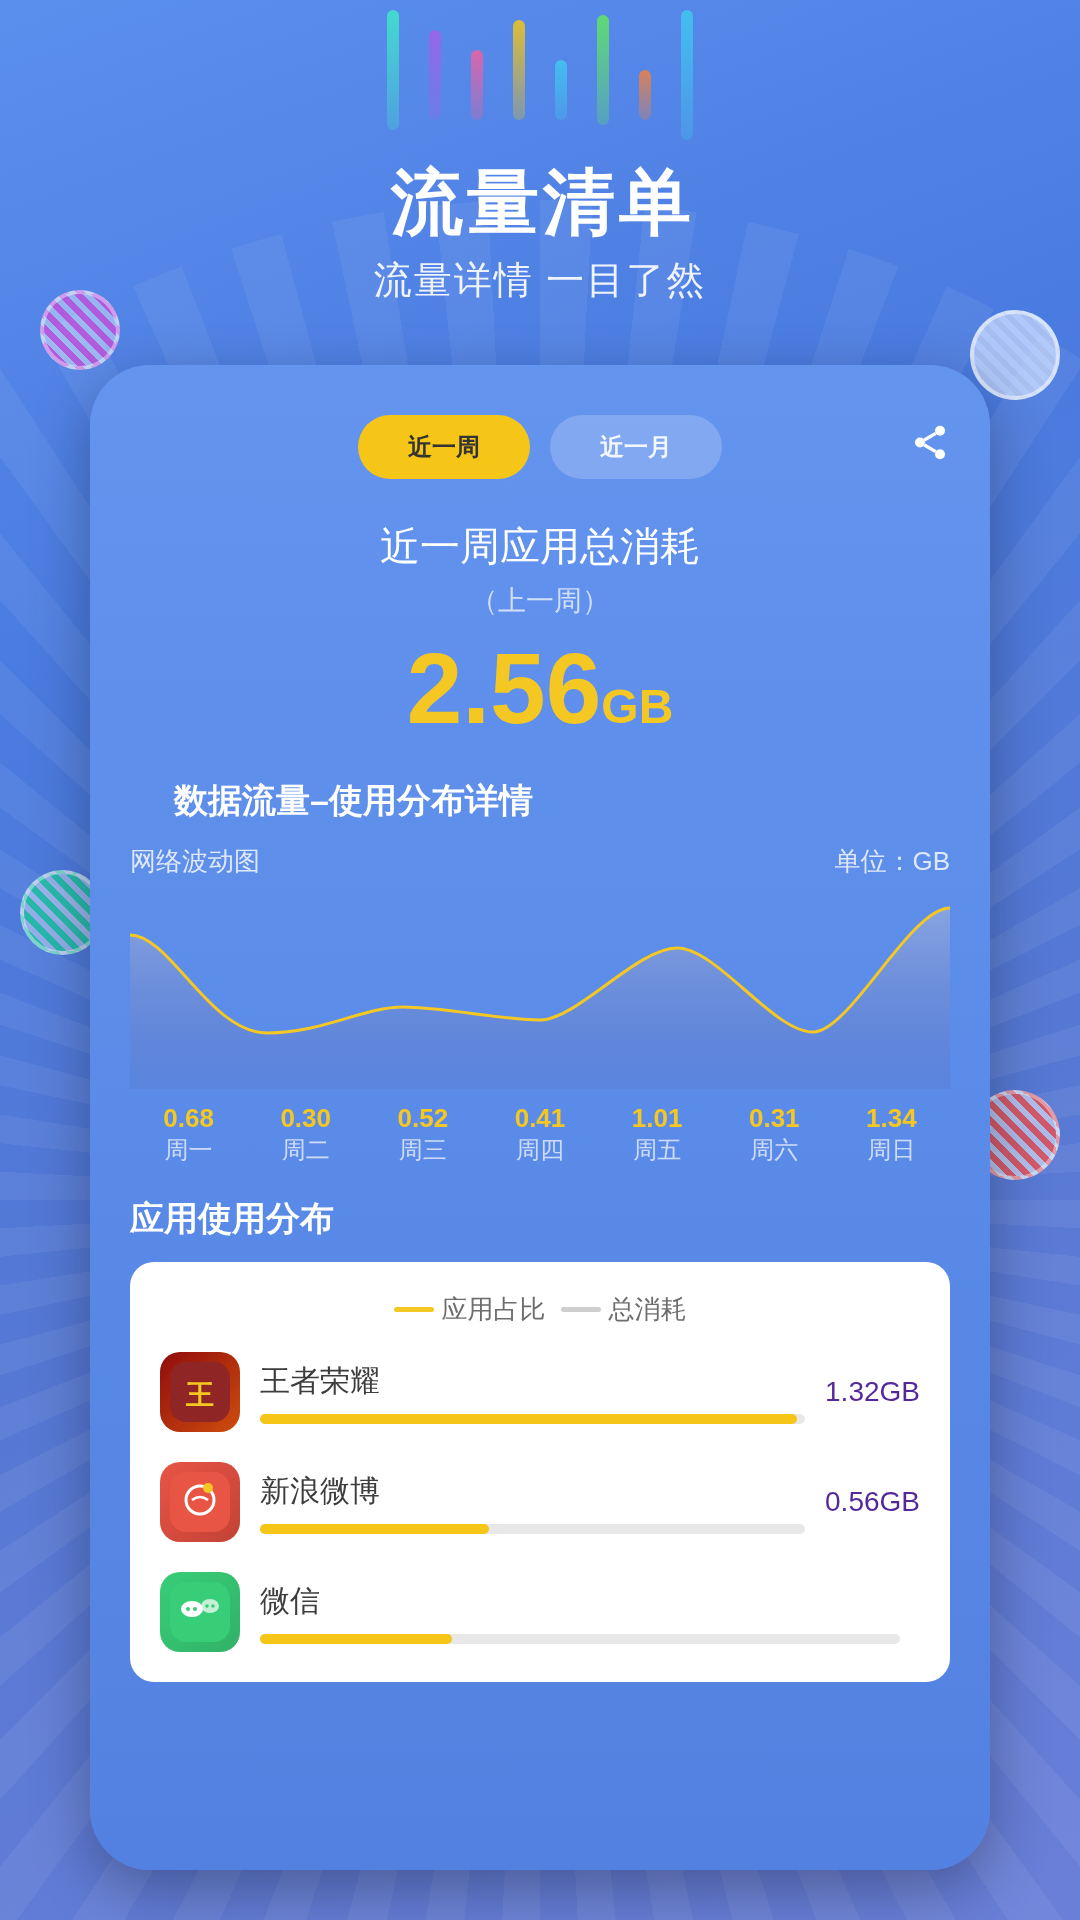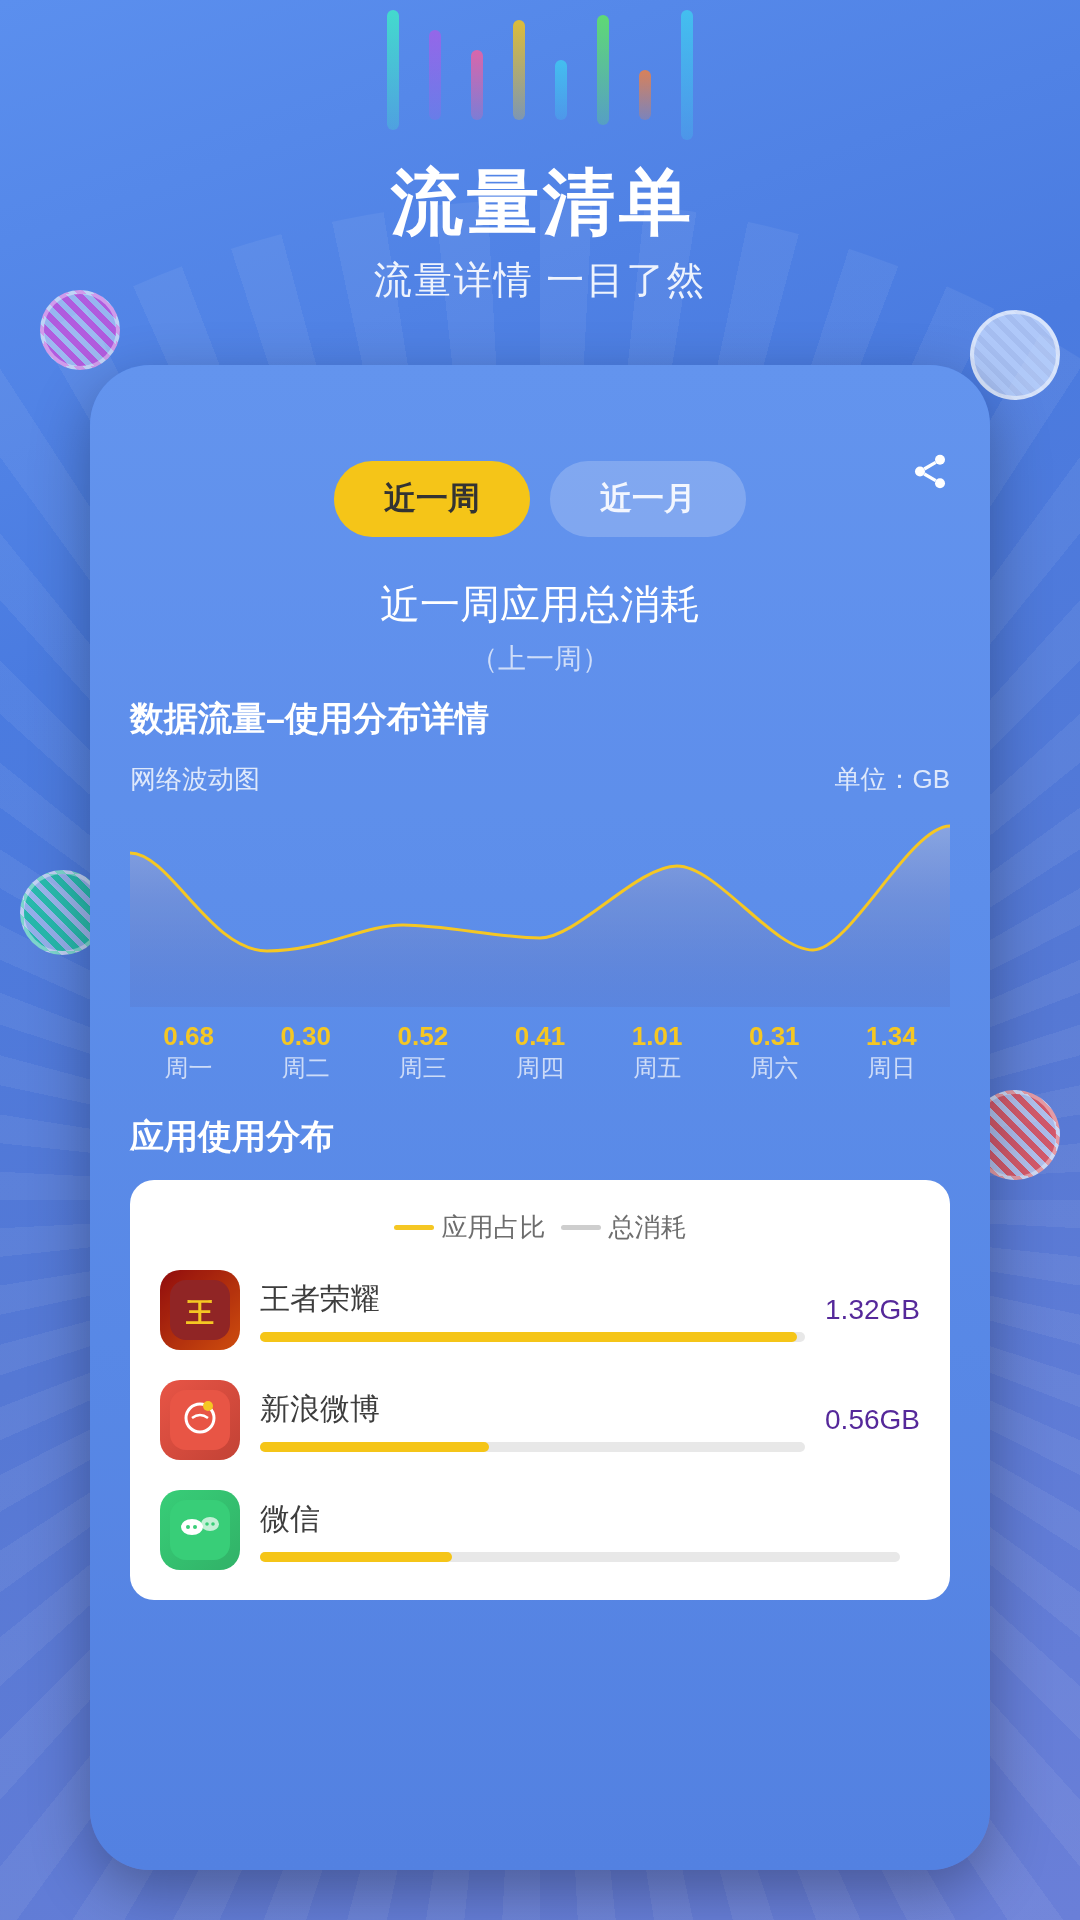--- a/index.html
+++ b/index.html
@@ -141,25 +141,24 @@
       display: flex;
       align-items: center;
       justify-content: center;
       gap: 20px;
       margin-bottom: 40px;
       position: relative;
     }
     .tab-btn {
       padding: 16px 50px;
       border-radius: 40px;
-      font-size: 32px;
+      font-size: 24px;
       font-weight: 600;
       cursor: pointer;
       border: none;
-      margin-top: 46px;
     }
     .tab-btn-active {
       background: #f5c518;
       color: #333;
     }
     .tab-btn-inactive {
       background: rgba(255,255,255,0.2);
       color: rgba(255,255,255,0.9);
     }
     .share-icon {
@@ -197,20 +196,21 @@
       font-size: 48px;
       font-weight: 600;
     }
 
     
     .section-title {
       color: white;
       font-size: 34px;
       font-weight: 600;
       margin-bottom: 20px;
+      margin-left: 44px;
     }
     .chart-header {
       display: flex;
       justify-content: space-between;
       color: rgba(255,255,255,0.8);
       font-size: 26px;
       margin-bottom: 10px;
     }
 
     
@@ -395,20 +395,23 @@
         <circle cx="6" cy="12" r="3"></circle>
         <circle cx="18" cy="19" r="3"></circle>
         <line x1="8.59" y1="13.51" x2="15.42" y2="17.49" stroke="white" stroke-width="2"></line>
         <line x1="15.41" y1="6.51" x2="8.59" y2="10.49" stroke="white" stroke-width="2"></line>
       </svg>
     </span>
   </div>
 
   <div class="main-title">近一周应用总消耗</div>
   <div class="main-subtitle">（上一周）</div>
+  <div class="main-value">
+    <span>2.56</span><span class="main-value-unit">GB</span>
+  </div>
 
   <div class="section-title">数据流量–使用分布详情</div>
   <div class="chart-header">
     <span>网络波动图</span>
     <span>单位：GB</span>
   </div>
 
   <div class="chart-container">
     <svg width="100%" height="200" viewBox="0 0 820 200" preserveAspectRatio="none">
 

